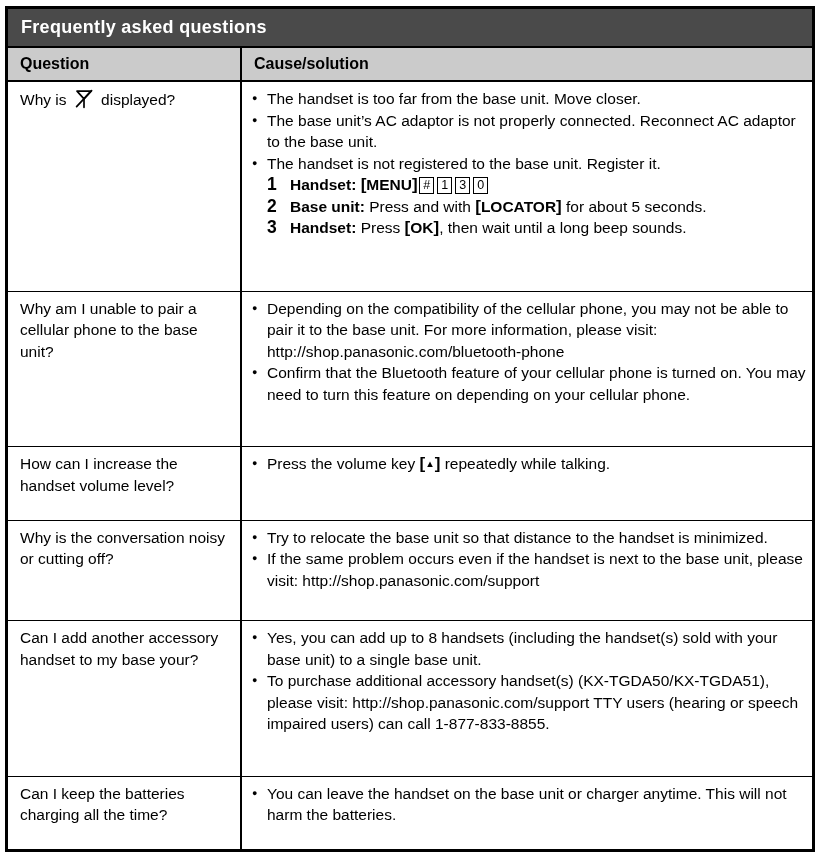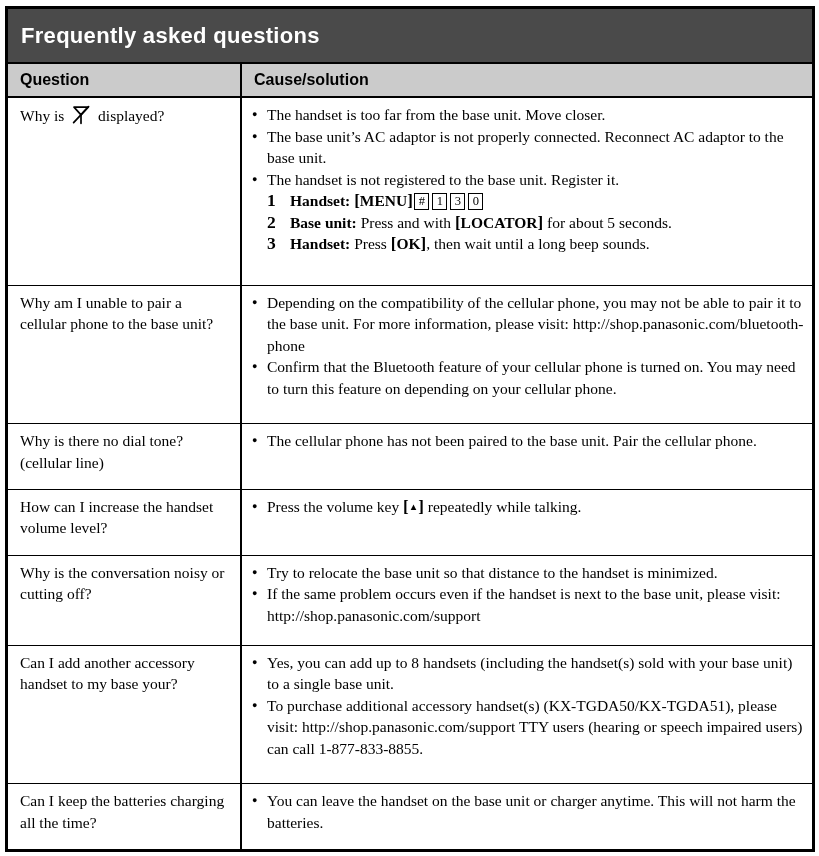--- a/index.html
+++ b/index.html
@@ -9,33 +9,33 @@
     color:var(--text,#000);
     -webkit-font-smoothing:antialiased;
   }
   .page { box-sizing:border-box; width:819px; height:856px; padding:6px 4px 4px 5px; }
   .doc {
     box-sizing:border-box; border:3px solid var(--border,#000);
     min-height:846px; display:flex; flex-direction:column; background:var(--body-bg,#fff);
   }
   .title-bar {
     background:var(--title-bar-bg,#4a4a4a); color:var(--title-text,#fff);
-    font-size:22px; font-weight:bold; line-height:37px; padding:8px 13px;
+    font-size:18px; font-weight:bold; line-height:37px; padding:0 13px;
     letter-spacing:0.3px;
   }
   table { border-collapse:collapse; width:100%; table-layout:fixed; flex:1; }
   col.qcol { width:233px; }
   th {
     background:var(--header-bg,#cbcbcb); text-align:left; font-size:16px; font-weight:bold;
     padding:6px 8px 6px 12px; border-top:2px solid var(--border,#000);
     border-bottom:2px solid var(--border,#000); height:20px;
   }
   td {
     vertical-align:top; font-size:15.5px; line-height:21.5px;
-    padding:6px 8px 8px 12px; border-top:1.5px solid var(--border,#000);font-family:Liberation Serif, serif;
+    padding:6px 8px 8px 12px; border-top:1.5px solid var(--border,#000);
   }
   th.sol, td.scell { border-left:2px solid var(--border,#000); }
   td.scell { padding-left:10px; padding-right:6px; }
   .item { display:flex; align-items:flex-start; }
   .dot { flex:0 0 15px; font-size:9px; line-height:21.5px; }
   .seg { flex:1; min-width:0; }
   .item.step { margin-left:15px; }
   .num { flex:0 0 23px; font-weight:bold; font-size:17.5px; line-height:21px; }
   .bold { font-weight:bold;margin-top:12px; }
   .key { font-weight:bold; white-space:nowrap; }
@@ -108,29 +108,20 @@
                 <span class="dot">●</span>
                 <div class="seg"><span>Depending on the compatibility of the cellular phone, you may not be able to pair it to the base unit. For more information, please visit: http://shop.panasonic.com/bluetooth-phone</span></div>
               </div>
               <div class="item bullet">
                 <span class="dot">●</span>
                 <div class="seg"><span>Confirm that the Bluetooth feature of your cellular phone is turned on. You may need to turn this feature on depending on your cellular phone.</span></div>
               </div>
             </td>
           </tr>
           <tr>
-            <td class="qcell"><span>Why is there no dial tone? (cellular line)</span></td>
-            <td class="scell">
-              <div class="item bullet">
-                <span class="dot">●</span>
-                <div class="seg"><span>The cellular phone has not been paired to the base unit. Pair the cellular phone.</span></div>
-              </div>
-            </td>
-          </tr>
-          <tr>
             <td class="qcell"><span>How can I increase the handset volume level?</span></td>
             <td class="scell">
               <div class="item bullet">
                 <span class="dot">●</span>
                 <div class="seg"><span>Press the volume key </span><span class="key"><span class="kbr">[</span><span class="sm">▲</span><span class="kbr">]</span></span><span> repeatedly while talking.</span></div>
               </div>
             </td>
           </tr>
           <tr>
             <td class="qcell"><span>Why is the conversation noisy or cutting off?</span></td>

